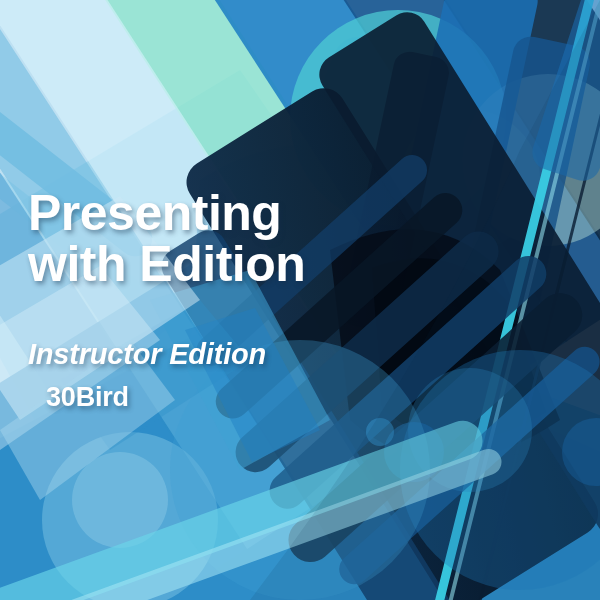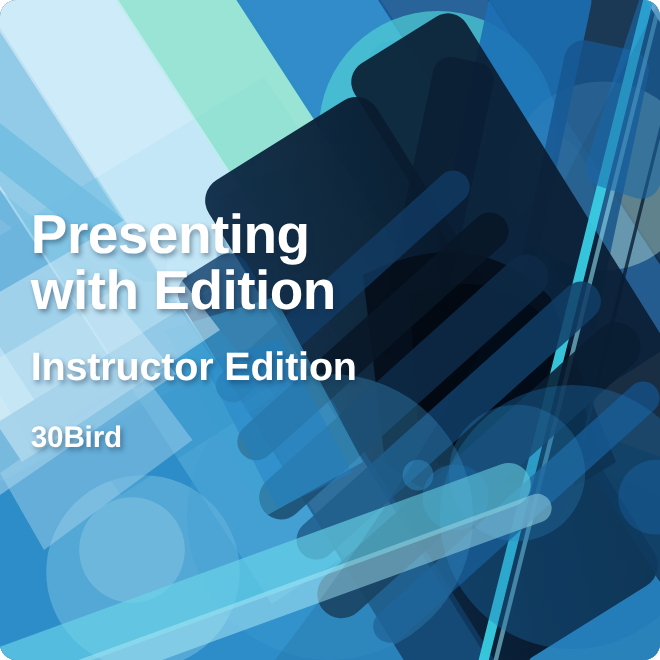--- a/index.html
+++ b/index.html
@@ -2,41 +2,40 @@
 <html><head>
 <meta charset="utf-8">
 <style>
   html,body{margin:0;padding:0;background:#ffffff;}
   #cover{
     position:relative;
     width:600px;height:600px;
     overflow:hidden;
     background:#000000;
     font-family:"Liberation Sans", sans-serif;
-    border-radius:15px;
   }
   #artwork{position:absolute;inset:0;width:600px;height:600px;}
   #text-layer{
     position:absolute;
     left:0;top:0;
     width:600px;height:600px;
     pointer-events:none;
   }
   .txt{
     position:absolute;
     left:28px;
     color:#ffffff;
     white-space:pre;
     text-shadow:2px 3px 5px rgba(20,45,70,.45);
     letter-spacing:-0.5px;
   }
   #title-line1{top:188px;font-size:50px;font-weight:bold;line-height:1.02;}
   #title-line2{top:239px;font-size:50px;font-weight:bold;line-height:1.02;}
-  #subtitle{top:312px;font-size:36px;font-weight:bold;letter-spacing:-0.2px;}
-  #publisher{top:382px;font-size:27px;font-weight:bold;letter-spacing:-0.2px;}
+  #subtitle{top:338px;font-size:29px;font-weight:bold;letter-spacing:-0.2px;font-style:italic;}
+  #publisher{top:382px;font-size:27px;font-weight:bold;letter-spacing:-0.2px;margin-left:18px;}
 </style>
 </head>
 <body>
 
 <div id="cover">
 
   <svg id="artwork" viewBox="0 0 600 600" preserveAspectRatio="none" shape-rendering="geometricPrecision">
     <defs>
       <clipPath id="frame">
           <rect x="0" y="0" width="600" height="600"></rect>

